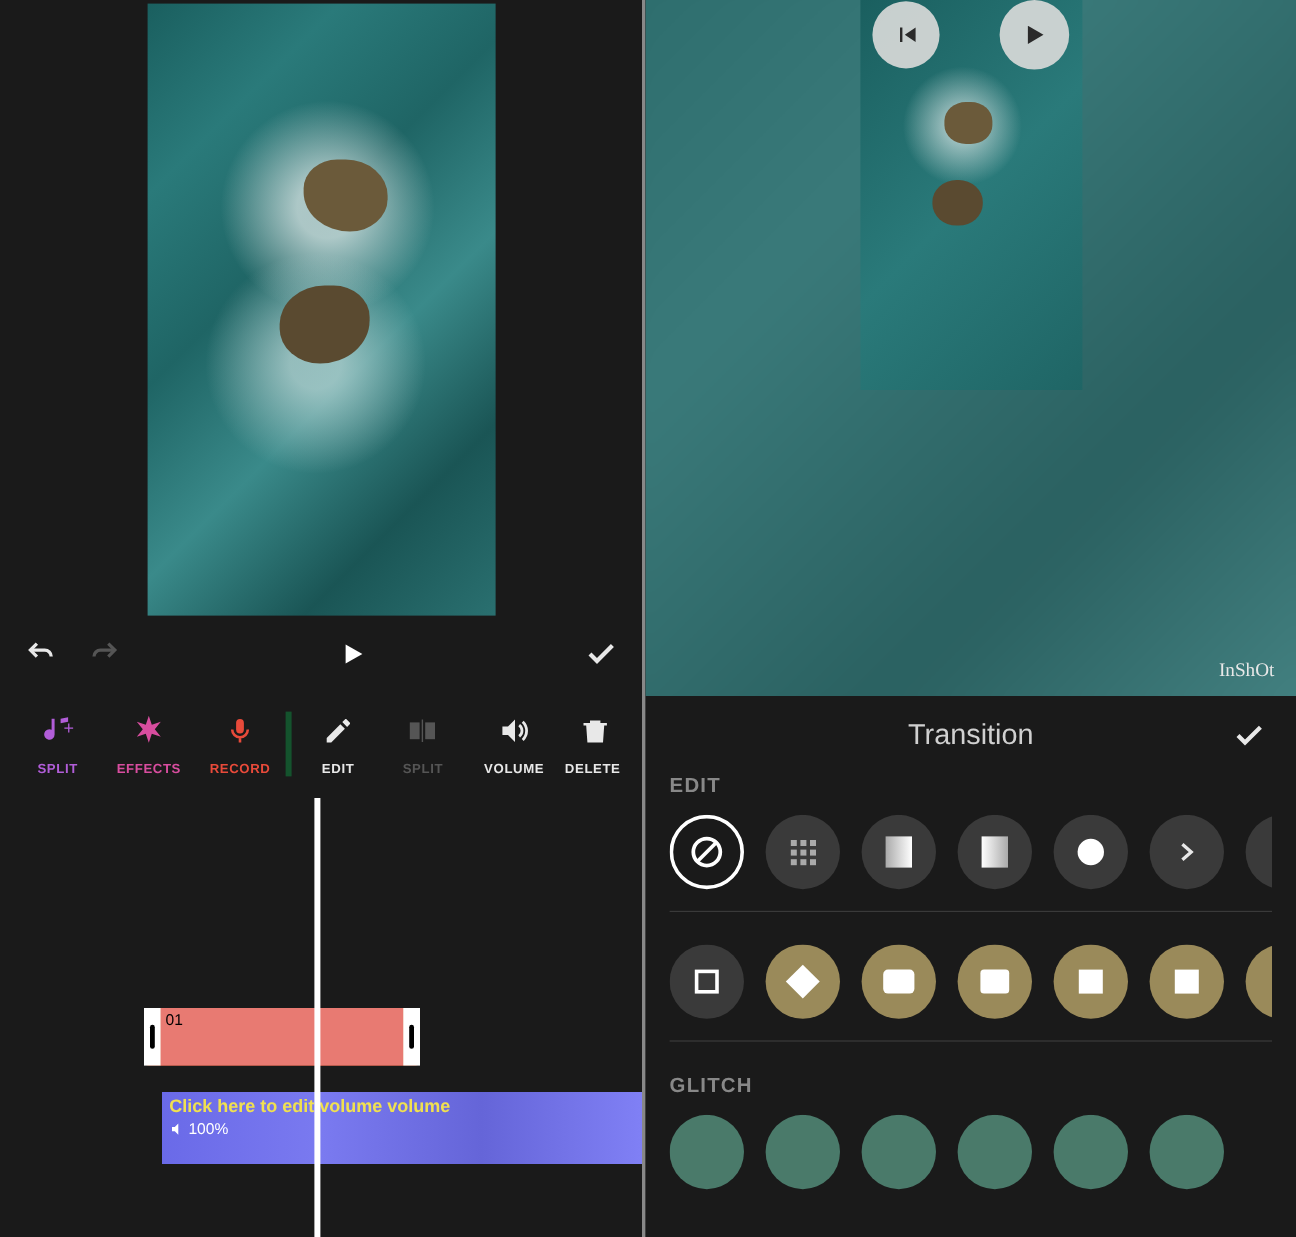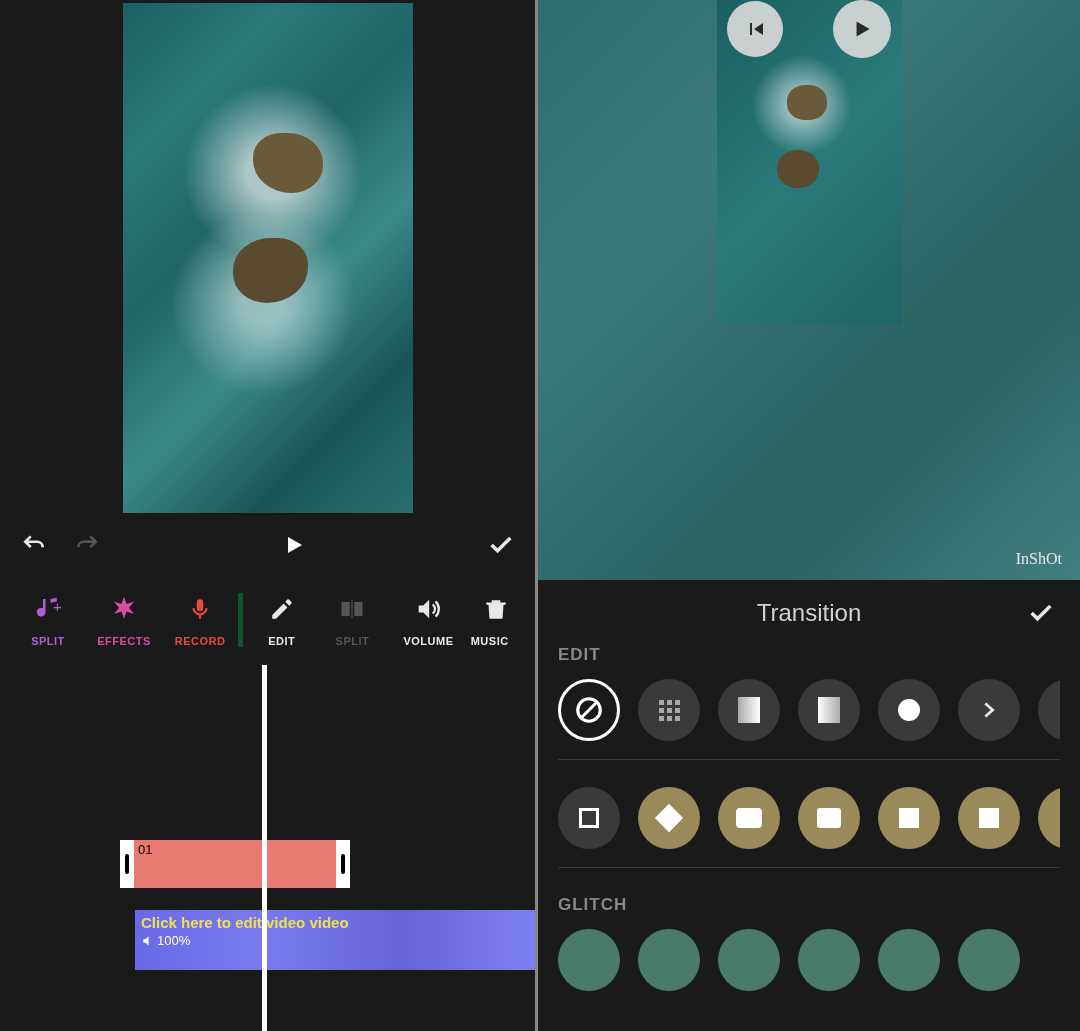--- a/index.html
+++ b/index.html
@@ -303,35 +303,35 @@
           </svg>
       </div>
       <span class="tool-label c-white">VOLUME</span>
     </div>
     <div class="tool-item" style="width:60px">
       <div class="tool-icon">
         <svg width="26" height="26" viewBox="0 0 24 24" fill="#e8e8e8">
             <path d="M5 7h14l-1 14H6L5 7zm3-3h8v2H8V4zM3 6h18v2H3V6z"></path>
           </svg>
       </div>
-      <span class="tool-label c-white" style="width:50px; overflow:hidden">MUSIC</span>
+      <span class="tool-label c-white" style="width:50px; overflow:hidden">DELETE</span>
     </div>
   </div>
 
   <div class="timeline">
     <div class="playhead"></div>
     <div class="clip">
       <div class="clip-handle"></div>
       <div class="clip-body">
         <span>01</span>
       </div>
       <div class="clip-handle"></div>
     </div>
     <div class="audio-track">
-      <div class="audio-hint">Click here to edit video video</div>
+      <div class="audio-hint">Click here to edit volume volume</div>
       <div class="audio-vol">
         <svg width="14" height="14" viewBox="0 0 24 24" fill="#fff">
             <path d="M4 9v6h4l5 5V4L8 9H4z"></path>
           </svg>
         <span>100%</span>
       </div>
     </div>
     <div class="time-marks">
       <span class="tm1">0:02.8</span>
       <span class="tm2">0:15.7</span>

